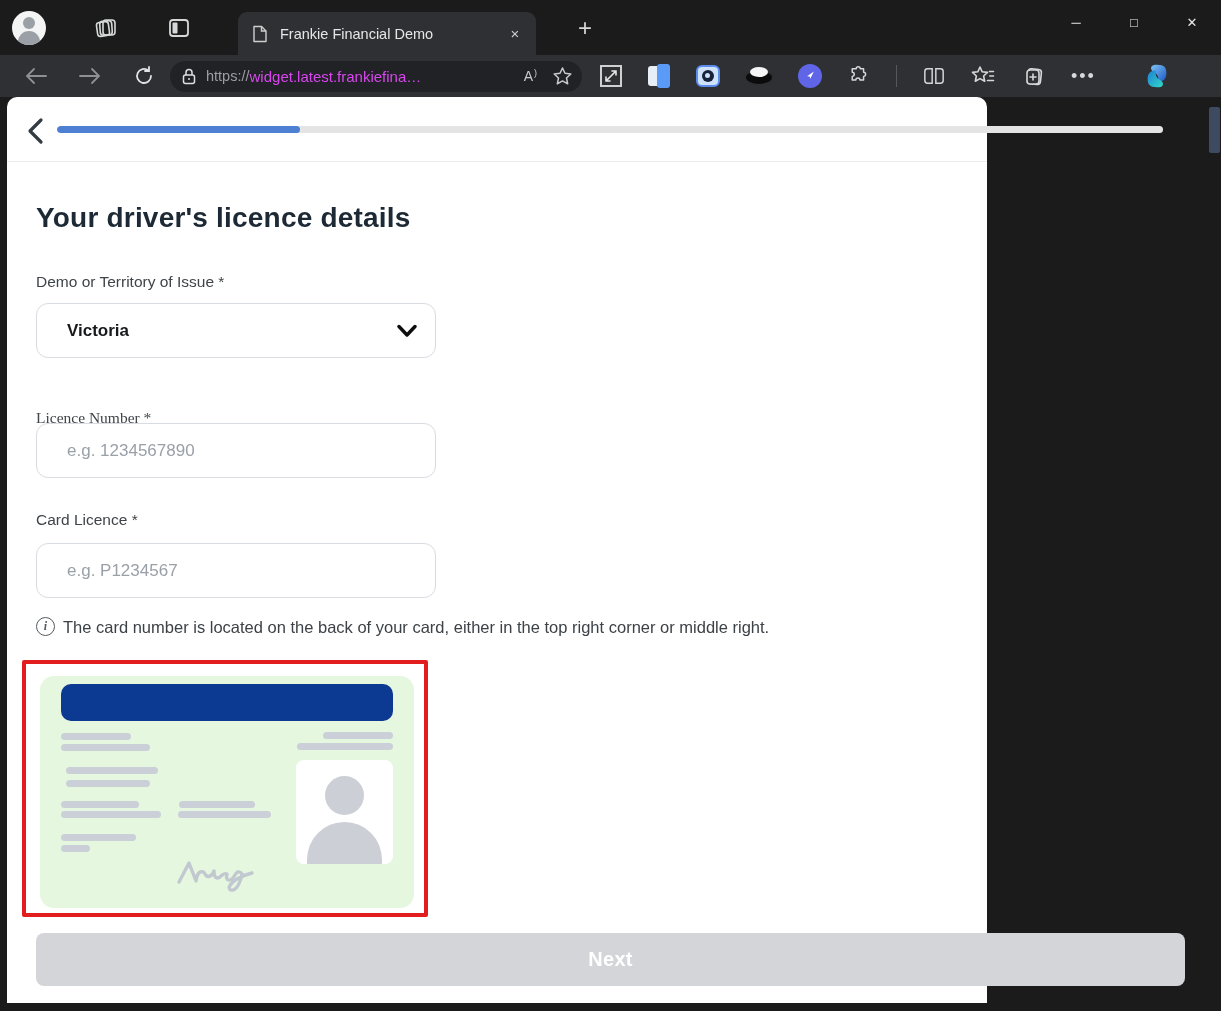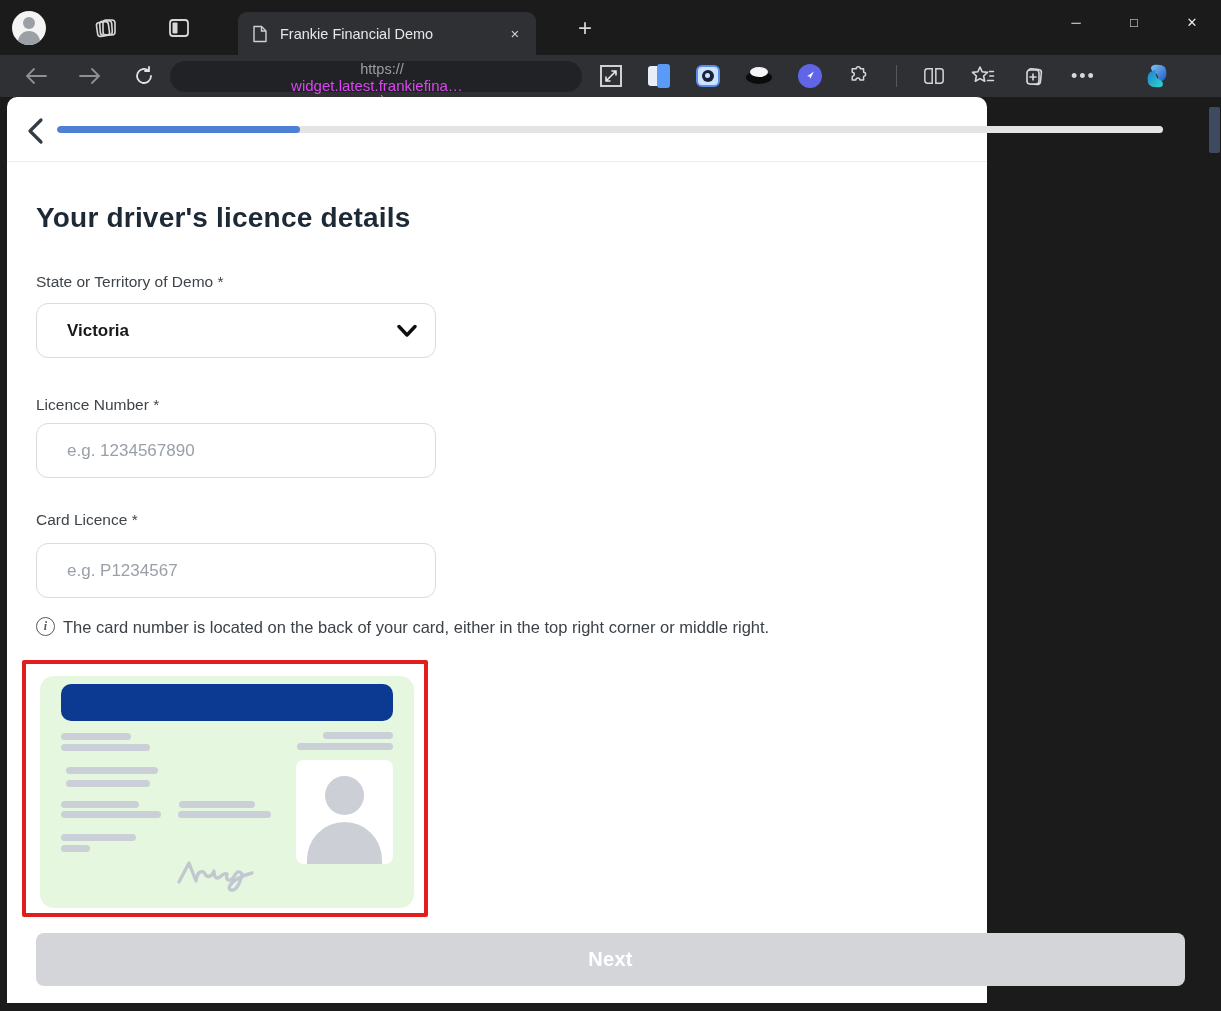--- a/index.html
+++ b/index.html
@@ -17,21 +17,21 @@
   .tab { margin-left:27px; height:43px; align-self:flex-end; width:298px; background:#2e3033; border-radius:9px 9px 0 0; display:flex; align-items:center; padding:0 10px 0 14px; }
   .tab-title { color:#e6e6e6; font-size:14.5px; margin-left:12px; flex:1; white-space:nowrap; overflow:hidden; }
   .tab-close { color:#cfcfcf; font-size:15px; width:22px; height:22px; display:flex; align-items:center; justify-content:center; border-radius:4px; }
   .newtab { color:#d6d7d8; font-size:24px; font-weight:300; margin-left:14px; width:30px; height:30px; display:flex; align-items:center; justify-content:center; }
   .wincontrols { position:absolute; right:0; top:0; height:44px; display:flex; }
   .winbtn { width:58px; height:44px; display:flex; align-items:center; justify-content:center; color:#e8e8e8; font-size:13px; }
 
   
   .toolbar { position:absolute; left:0; top:55px; width:100%; height:42px; background:#2e3033; display:flex; align-items:center; }
   .nav-icon { width:28px; height:28px; display:flex; align-items:center; justify-content:center; border-radius:5px; }
-  .addr { margin-left:12px; width:412px; height:31px; background:#202225; border-radius:16px; display:flex; align-items:center; padding:0 10px 0 12px;flex-direction:column; }
+  .addr { margin-left:12px; width:412px; height:31px; background:#202225; border-radius:16px; display:flex; align-items:center; padding:0 10px 0 12px; }
   .addr .scheme { color:#9b9ea3; font-size:14.5px; }
   .addr .host { color:#d946ef; font-size:15px; }
   .addr-spacer { flex:1; }
   .readaloud { color:#c9cacc; font-size:14px; display:flex; align-items:flex-start; }
   .readaloud sup { font-size:9px; margin-left:1px; }
   .ext-row { display:flex; align-items:center; margin-left:18px; gap:26px; }
   .divider-v { width:1px; height:22px; background:#55585c; }
   .menu-dots { color:#d6d7d8; font-size:18px; letter-spacing:2px; }
 
   
@@ -54,21 +54,21 @@
 
   .back-chevron { position:absolute; left:18px; top:20px; width:22px; height:28px; color:#333b45; }
   .progress-track { position:absolute; left:50px; top:29px; width:1106px; height:7px; background:#e4e4e5; border-radius:4px; overflow:hidden; }
   .progress-fill { height:100%; background:#4d80d3; border-radius:4px; width:22%; }
   .page-divider { position:absolute; left:0; top:64px; width:100%; height:1px; background:#ededef; }
 
   .page h1 { position:absolute; left:29px; top:105px; font-size:28px; font-weight:700; color:#1d2935; letter-spacing:0.2px; }
 
   .field-label { position:absolute; left:29px; font-size:15.5px; color:#3f4449; }
   .lbl-state { top:176px; }
-  .lbl-licence { top:299px; }
+  .lbl-licence { top:312px;font-family:Liberation Serif, serif; }
   .lbl-card { top:414px; }
 
   .input-box { position:absolute; left:29px; width:400px; height:55px; border:1px solid #d8dbe0; border-radius:12px; background:#fff; display:flex; align-items:center; padding:0 18px 0 30px; }
   .box-state { top:206px;gap:46px; }
   .box-licence { top:326px; }
   .box-card { top:446px; }
   .select-value { font-size:17px; font-weight:700; color:#17191b; flex:1; }
   .select-chevron { color:#0d0d0d; }
   .text-input { border:none; outline:none; width:100%; font-size:17px; font-family:"Liberation Sans", sans-serif; color:#17191b; background:transparent; }
   .text-input::placeholder { color:#9aa0a8; opacity:1; font-weight:500; }
@@ -226,21 +226,21 @@
           <path d="M16 3 L5 14 L16 25"></path>
         </svg>
     </div>
     <div class="progress-track">
       <div class="progress-fill" style="width: 22%;"></div>
     </div>
     <div class="page-divider"></div>
 
     <h1>Your driver's licence details</h1>
 
-    <div class="field-label lbl-state">State or Territory of Demo *</div>
+    <div class="field-label lbl-state">Demo or Territory of Issue *</div>
     <div class="input-box box-state">
       <span class="select-value">Victoria</span>
       <svg class="select-chevron" width="20" height="14" viewBox="0 0 20 14" fill="none" stroke="#0d0d0d" stroke-width="3.4" stroke-linecap="round" stroke-linejoin="round">
           <path d="M2 2.5 L10 11 L18 2.5"></path>
         </svg>
     </div>
 
     <div class="field-label lbl-licence">Licence Number *</div>
     <div class="input-box box-licence">
       <input class="text-input" type="text" placeholder="e.g. 1234567890" style="">

